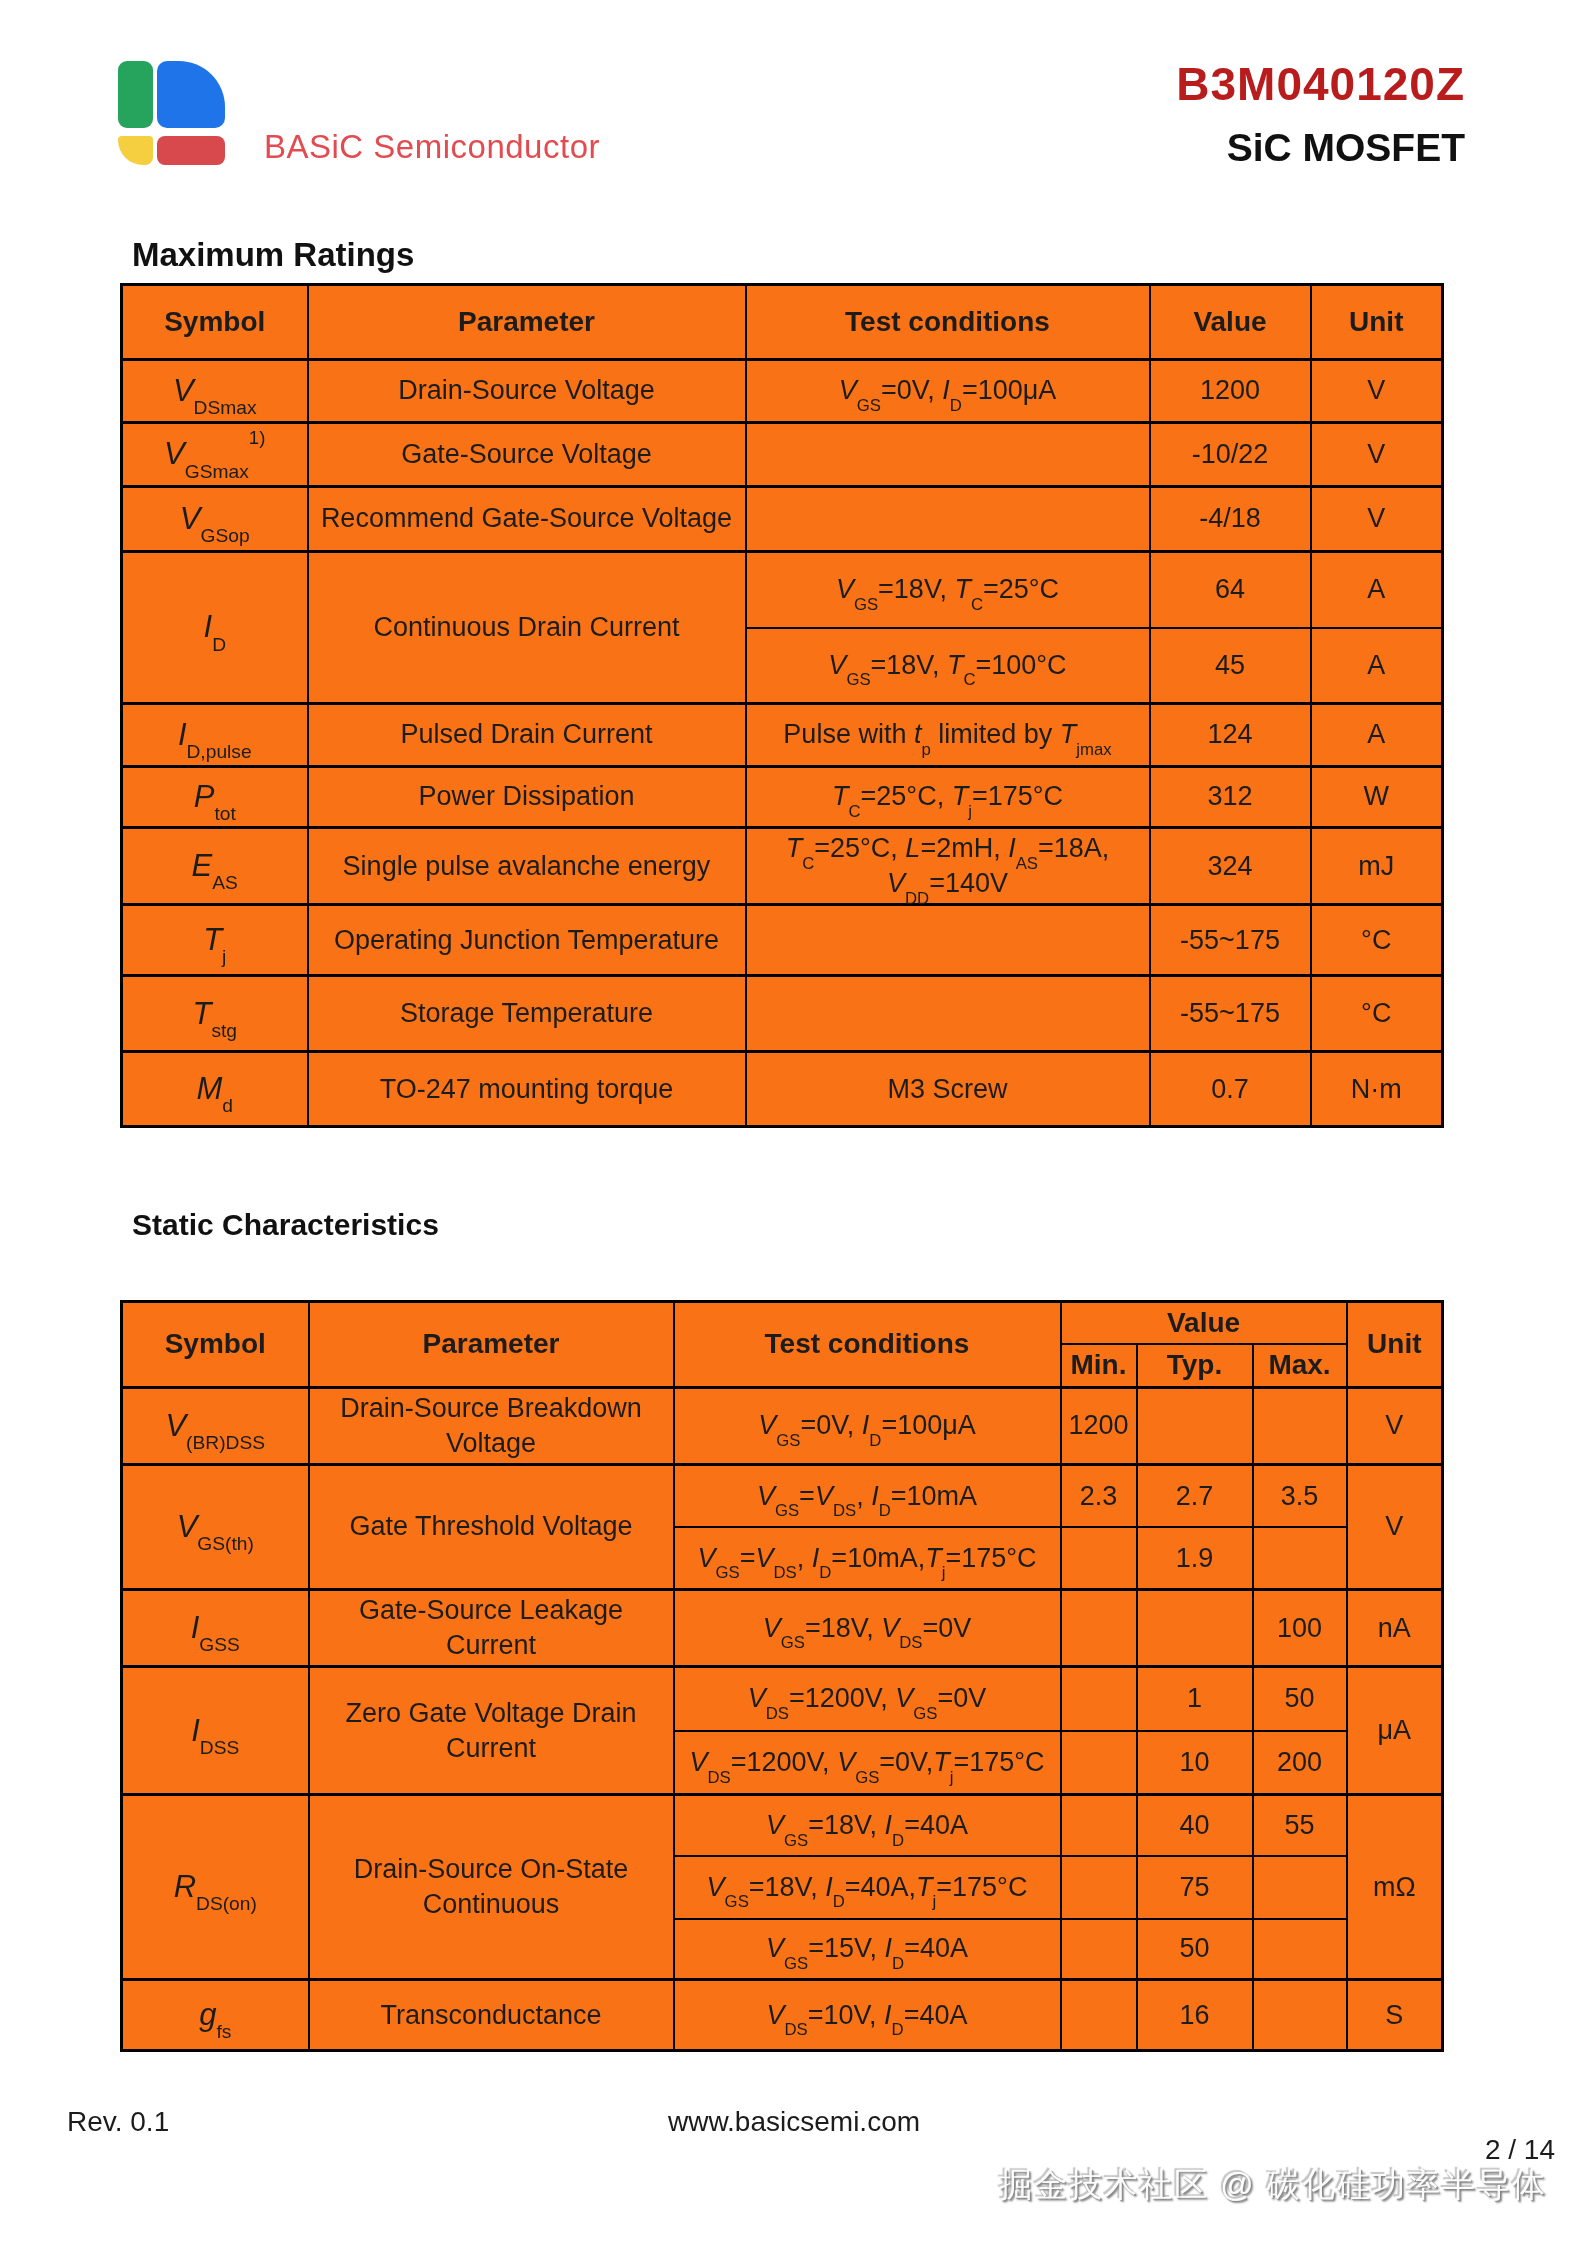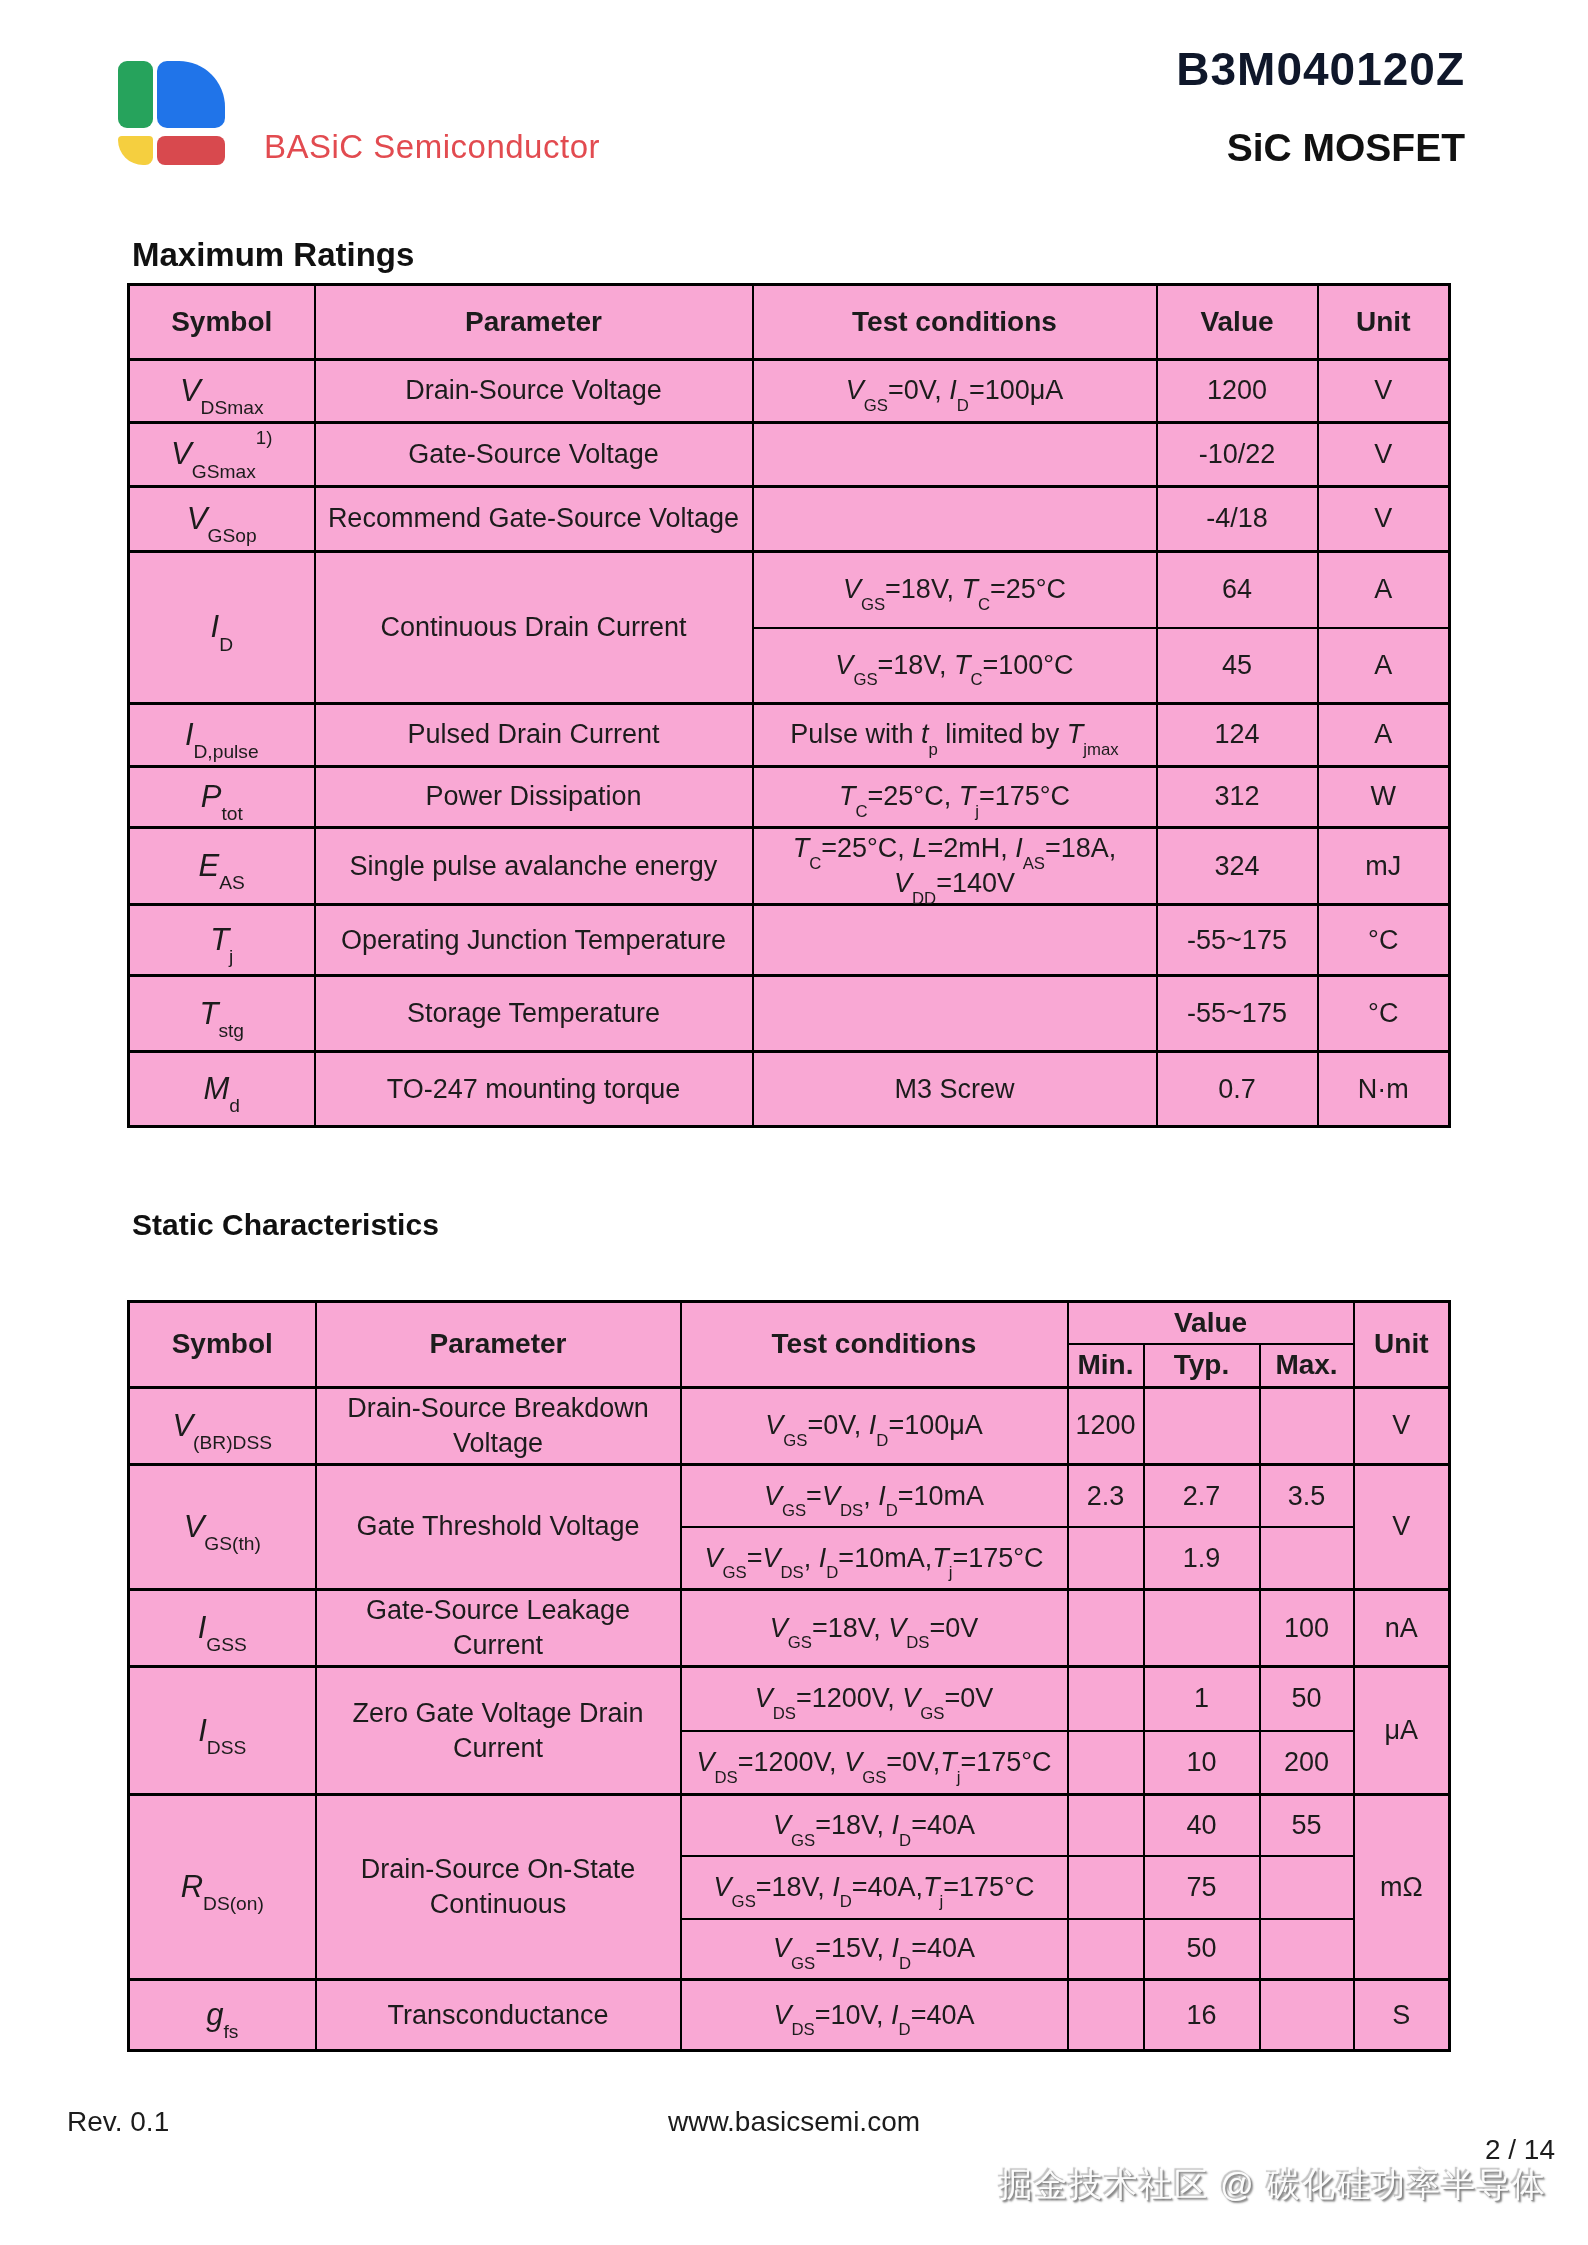--- a/index.html
+++ b/index.html
@@ -10,31 +10,31 @@
   #logo{position:absolute;left:118px;top:61px;width:110px;height:105px;}
   .lg{position:absolute;}
   .lg-green{left:0;top:0;width:35px;height:67px;border-radius:9px;background:var(--logo-green);}
   .lg-blue{left:39px;top:0;width:68px;height:67px;border-radius:10px 46px 10px 10px;background:var(--logo-blue);}
   .lg-yellow{left:0;top:75px;width:35px;height:29px;border-radius:4px 4px 8px 26px;background:var(--logo-yellow);}
   .lg-red{left:39px;top:75px;width:68px;height:29px;border-radius:8px;background:var(--logo-red);}
   #brand-cn{position:absolute;left:263px;top:56px;font-size:62px;line-height:68px;font-weight:800;letter-spacing:3px;color:var(--brand-blue);}
   #brand-en{position:absolute;left:264px;top:129px;font-size:33px;line-height:36px;font-weight:500;color:var(--brand-red);letter-spacing:0.5px;}
 
   
-  #part-no{position:absolute;right:123px;top:45px;font-size:46px;line-height:48px;font-weight:bold;letter-spacing:1px;text-align:center;color:#0f172a;}
+  #part-no{position:absolute;right:123px;top:60px;font-size:46px;line-height:48px;font-weight:bold;letter-spacing:1px;text-align:center;color:#b91c1c;}
   #prod-type{position:absolute;right:123px;top:126px;font-size:39px;line-height:44px;font-weight:bold;text-align:right;color:#111;}
 
   
   .sec-title{position:absolute;left:132px;font-weight:bold;color:#111;}
   #t1-title{top:236px;font-size:33px;}
   #t2-title{top:1205px;font-size:30px;line-height:40px;width:1330px;}
   #note1{position:absolute;left:132px;top:1132px;font-size:27px;color:#1c1c1c;}
 
   
-  table.ds{position:absolute;left:127px;border-collapse:collapse;table-layout:fixed;width:1321px;background:#f9a8d4;font-size:27px;color:#1c1c1c;}
+  table.ds{position:absolute;left:120px;border-collapse:collapse;table-layout:fixed;width:1321px;background:#f97316;font-size:27px;color:#1c1c1c;}
   #table1{top:283px;}
   #table2{top:1300px;}
   table.ds{border:3px solid #000;}
   table.ds th,table.ds td{border:2px solid #000;text-align:center;vertical-align:middle;padding:2px 6px;line-height:1.3;}
   table.ds thead th{font-weight:bold;font-size:28px;border-bottom:3px solid #000;}
   table.ds thead th.th-value{border-bottom:2px solid #000;}
   table.ds thead th.th-sub{border-bottom:3px solid #000;font-size:28px;}
   table.ds tr.major>td{border-top:3px solid #000;}
   td.sym{font-size:31px;}
   td.param,td.cond{text-align:left;padding-left:12px;padding-right:6px;}

